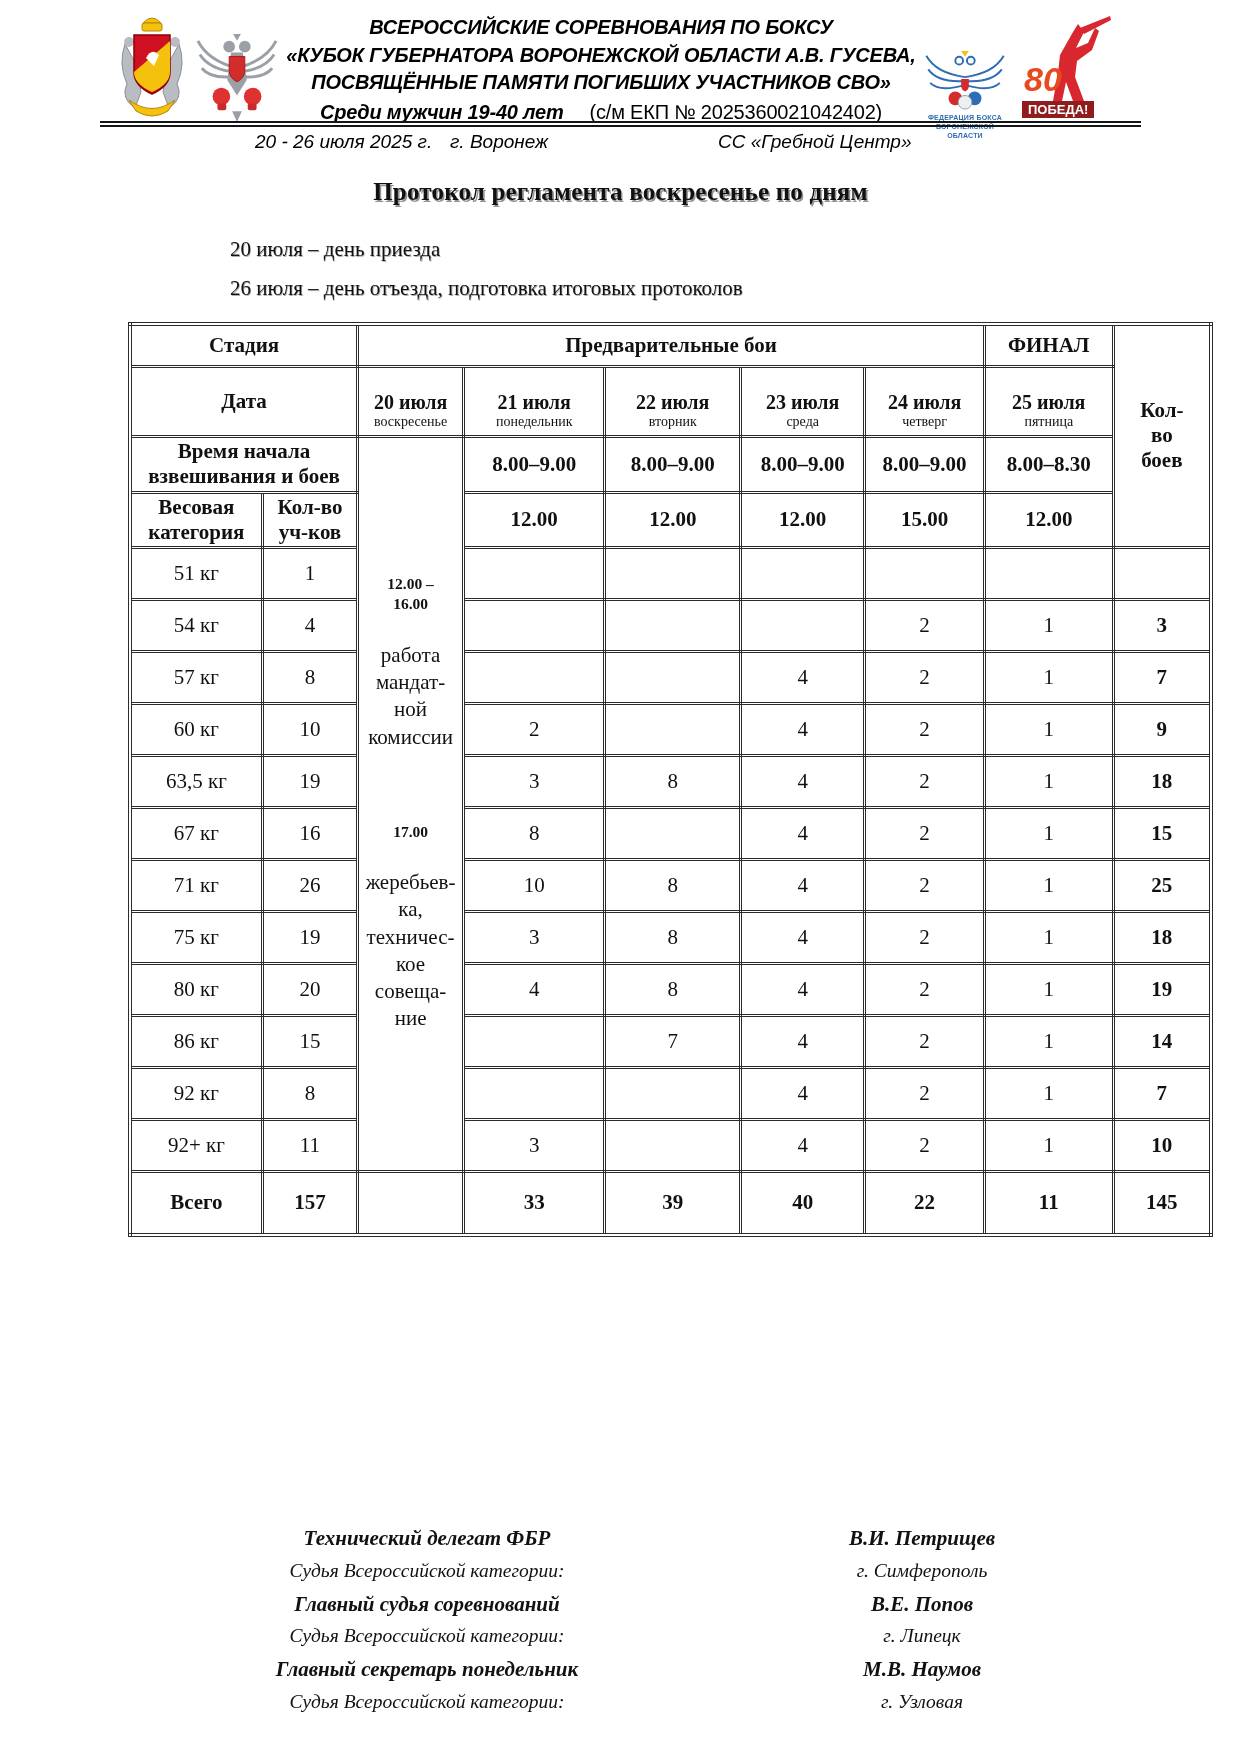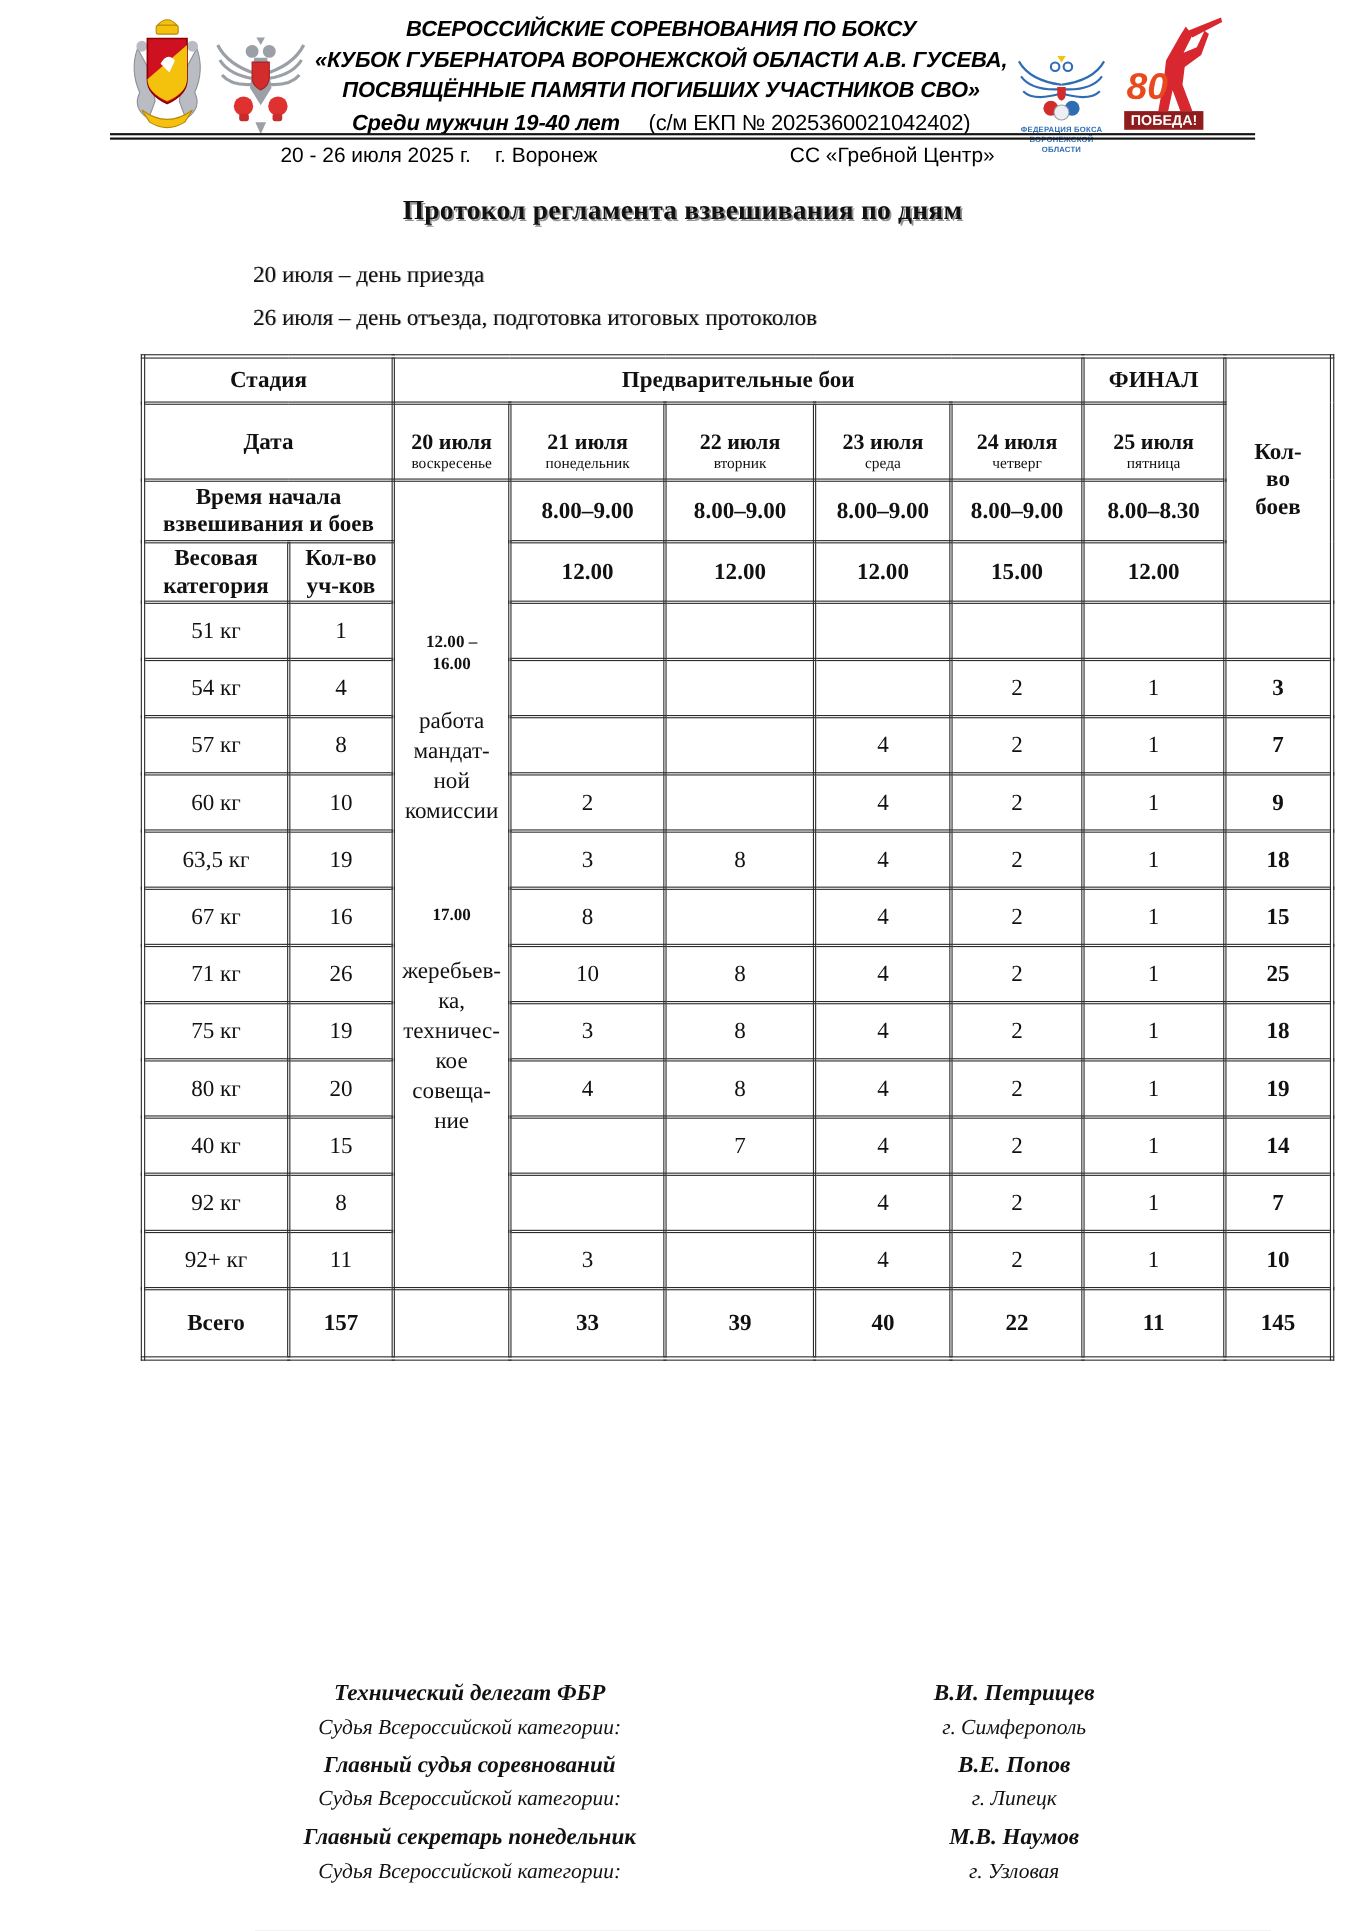--- a/index.html
+++ b/index.html
@@ -27,21 +27,21 @@
   .hdr-text { position:absolute; left:270px; top:14px; width:630px; text-align:center;
     font-family:"Liberation Sans",sans-serif; font-weight:bold; font-style:italic;
     font-size:20px; line-height:1.38; letter-spacing:-0.2px; color:#000; }
   .hdr-sub { display:flex; justify-content:center; gap:26px; margin-top:2px; }
   .hdr-sub .ekp { font-weight:normal; font-style:normal; }
 
   .hdr-rule { position:absolute; left:100px; top:121px; width:1041px; height:6px;
     border-top:2px solid #151515; border-bottom:2px solid #151515; }
 
   .dateline { position:absolute; left:0; top:131px; width:1241px; height:28px;
-    font-family:"Liberation Sans",sans-serif; font-size:19px; color:#000;text-align:right;}
+    font-family:"Liberation Sans",sans-serif; font-style:italic; font-size:19px; color:#000;text-align:right;}
   .dateline span { position:absolute; white-space:nowrap; }
   .dl-dates { left:255px; } .dl-city { left:450px; } .dl-venue { left:718px; }
 
   
   .doc-title { position:absolute; left:0; top:178px; width:1241px; text-align:center;
     font-size:25px; font-weight:bold; margin:0;
     text-shadow:1.6px 1.6px 0 rgba(60,60,60,.55); letter-spacing:.2px; }
   .notes { position:absolute; left:230px; top:230px; font-size:21px; line-height:1.85;
     text-shadow:.8px .8px 0 rgba(80,80,80,.45); }
 
@@ -166,21 +166,21 @@
   </div>
 
   <div class="hdr-rule"></div>
 
   <div class="dateline">
     <span class="dl-dates">20 - 26 июля 2025 г.</span>
     <span class="dl-city">г. Воронеж</span>
     <span class="dl-venue">СС «Гребной Центр»</span>
   </div>
 
-  <h1 class="doc-title">Протокол регламента взвешивания по дням</h1>
+  <h1 class="doc-title">Протокол регламента воскресенье по дням</h1>
 
   <div class="notes">
     <div>20 июля – день приезда</div>
     <div>26 июля – день отъезда, подготовка итоговых протоколов</div>
   </div>
 
   <table class="sched">
     <colgroup>
       <col style="width:11.5%">
         <col style="width:8.3%">
@@ -349,21 +349,21 @@
         <td class="weight">80 кг</td>
         <td class="weight">20</td>
         <td class="num">4</td>
         <td class="num">8</td>
         <td class="num">4</td>
         <td class="num">2</td>
         <td class="num">1</td>
         <td class="bouts">19</td>
       </tr>
       <tr class="r-w">
-        <td class="weight">40 кг</td>
+        <td class="weight">86 кг</td>
         <td class="weight">15</td>
         <td class="num"></td>
         <td class="num">7</td>
         <td class="num">4</td>
         <td class="num">2</td>
         <td class="num">1</td>
         <td class="bouts">14</td>
       </tr>
       <tr class="r-w">
         <td class="weight">92 кг</td>

